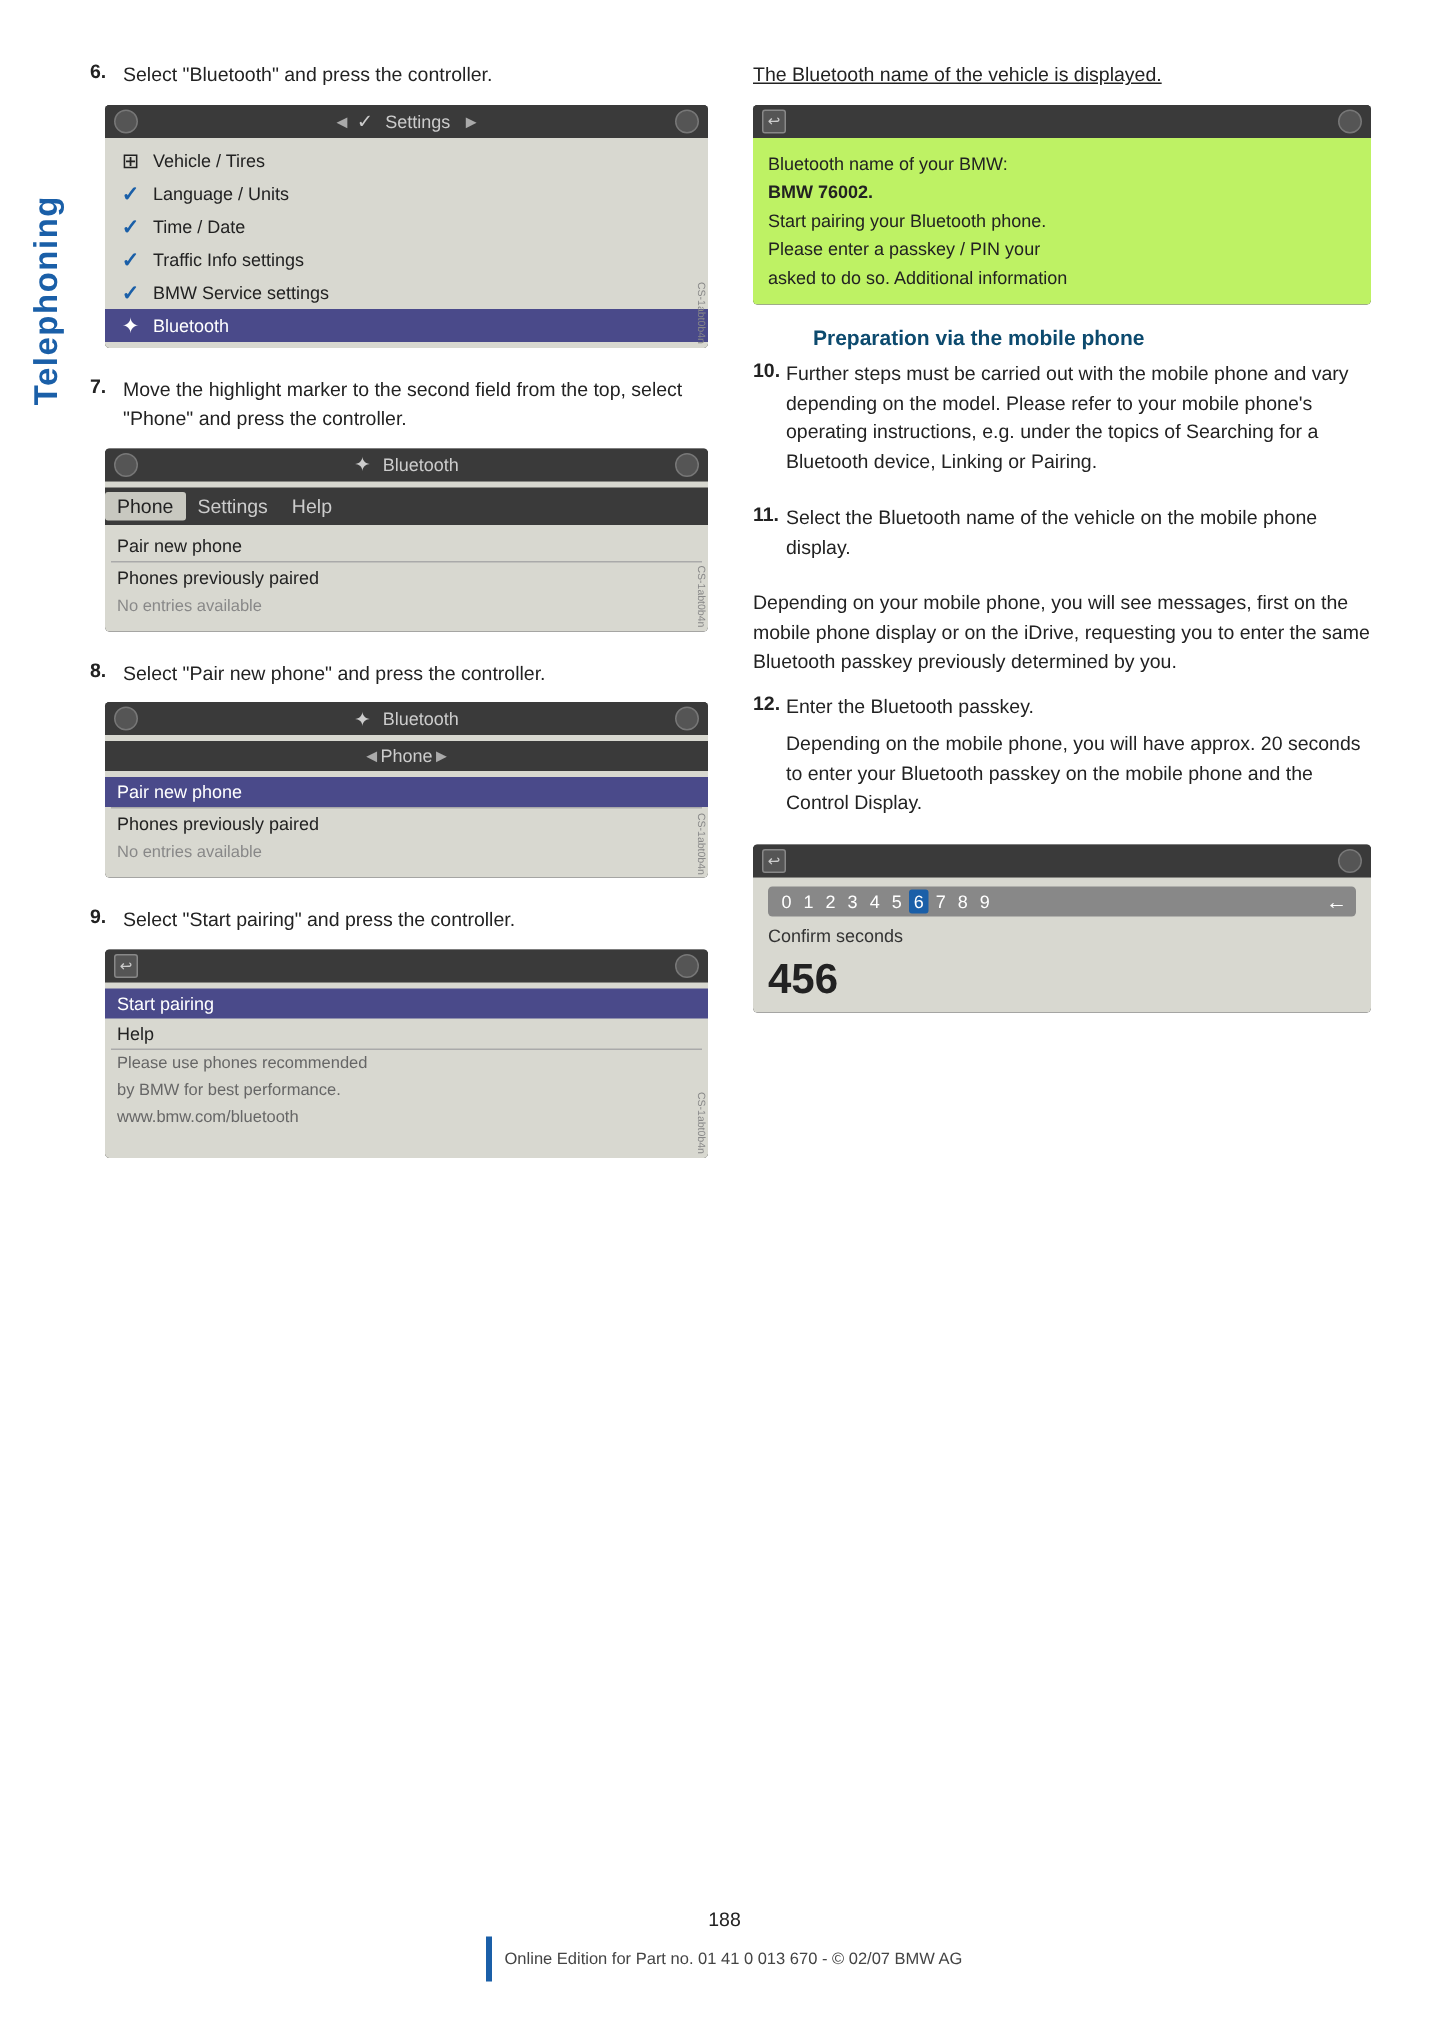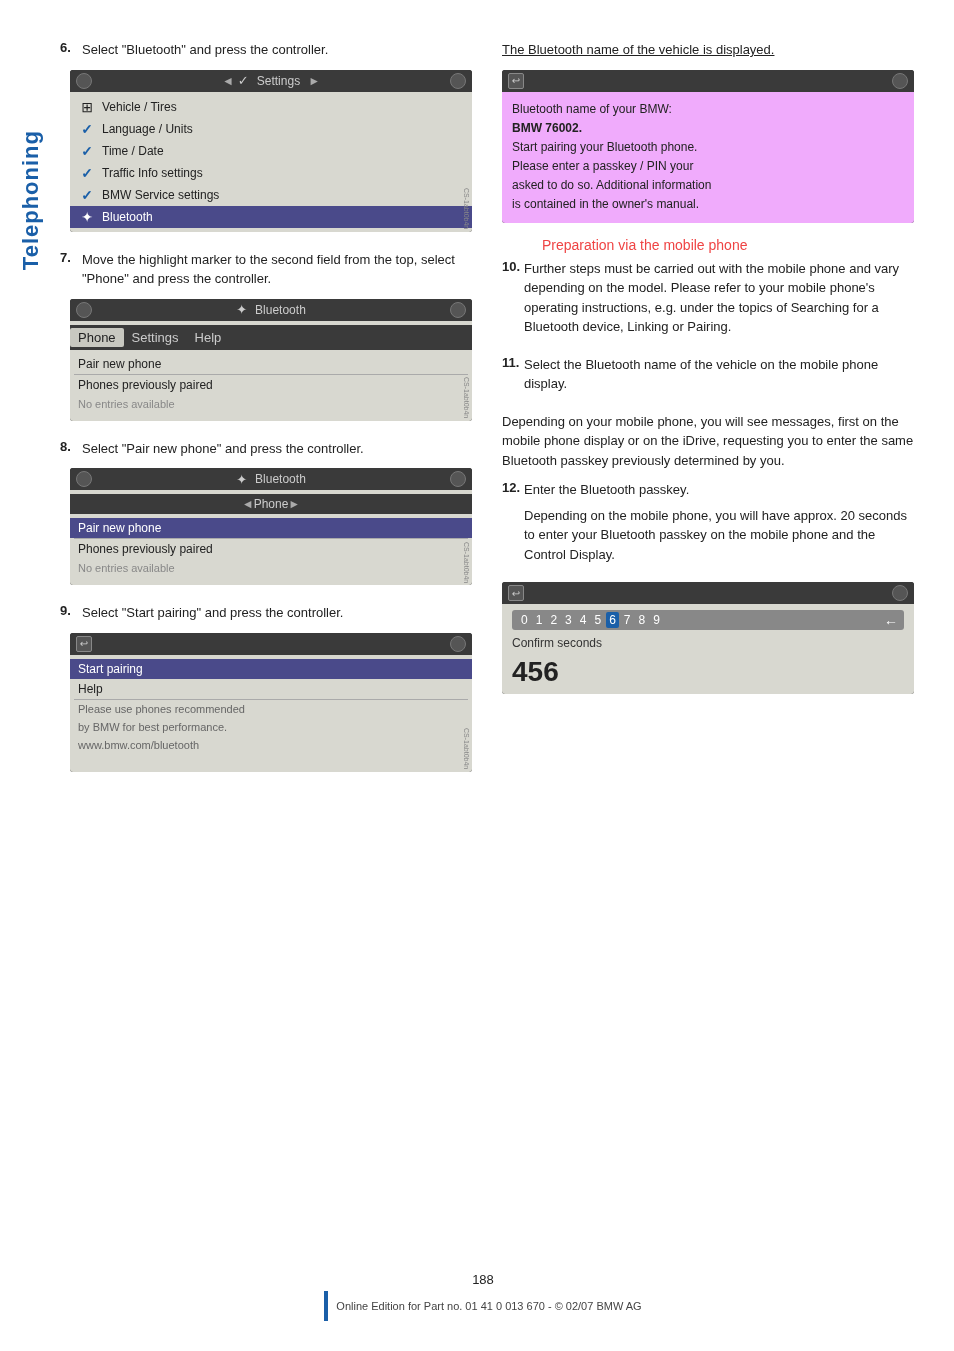--- a/index.html
+++ b/index.html
@@ -124,22 +124,22 @@
       border-radius: 2px;
     }
 
     .screen-divider {
       height: 1px;
       background: #aaa;
       margin: 0 4px;
     }
 
     .section-heading {
-      color: #ef4444;
-      font-weight: normal;
+      color: #0c4a6e;
+      font-weight: bold;
       font-size: 14px;
       margin: 14px 0 6px 0;
       padding-left: 40px;
     }
 
     
     .info-screen {
       background: #2a2a2a;
       border-radius: 3px;
       margin: 10px 0;
@@ -148,21 +148,21 @@
 
     .info-screen-header {
       display: flex;
       align-items: center;
       justify-content: space-between;
       background: #3a3a3a;
       padding: 3px 6px;
     }
 
     .info-screen-body {
-      background: #f0abfc;
+      background: #bef264;
       padding: 8px 10px;
       font-size: 12px;
       line-height: 1.6;
       color: #222;
     }
 
     
     .passkey-screen-body {
       background: #d8d8d0;
       padding: 6px 10px;
@@ -435,21 +435,20 @@
         </div>
         <div style="flex:1;"></div>
         <div class="screen-knob"></div>
       </div>
       <div class="info-screen-body">
         <div>Bluetooth name of your BMW:</div>
         <div style="font-weight:bold;">BMW 76002.</div>
         <div>Start pairing your Bluetooth phone.</div>
         <div>Please enter a passkey / PIN your</div>
         <div>asked to do so. Additional information</div>
-        <div>is contained in the owner's manual.</div>
       </div>
     </div>
 
     <div class="section-heading">Preparation via the mobile phone</div>
 
     <div class="step-block">
       <div class="step-header">
         <span class="step-number-circle">10.</span>
         <span class="step-text">Further steps must be carried out with the mobile phone and vary depending on the model. Please refer to your mobile phone's operating instructions, e.g. under the topics of Searching for a Bluetooth device, Linking or Pairing.</span>
       </div>

